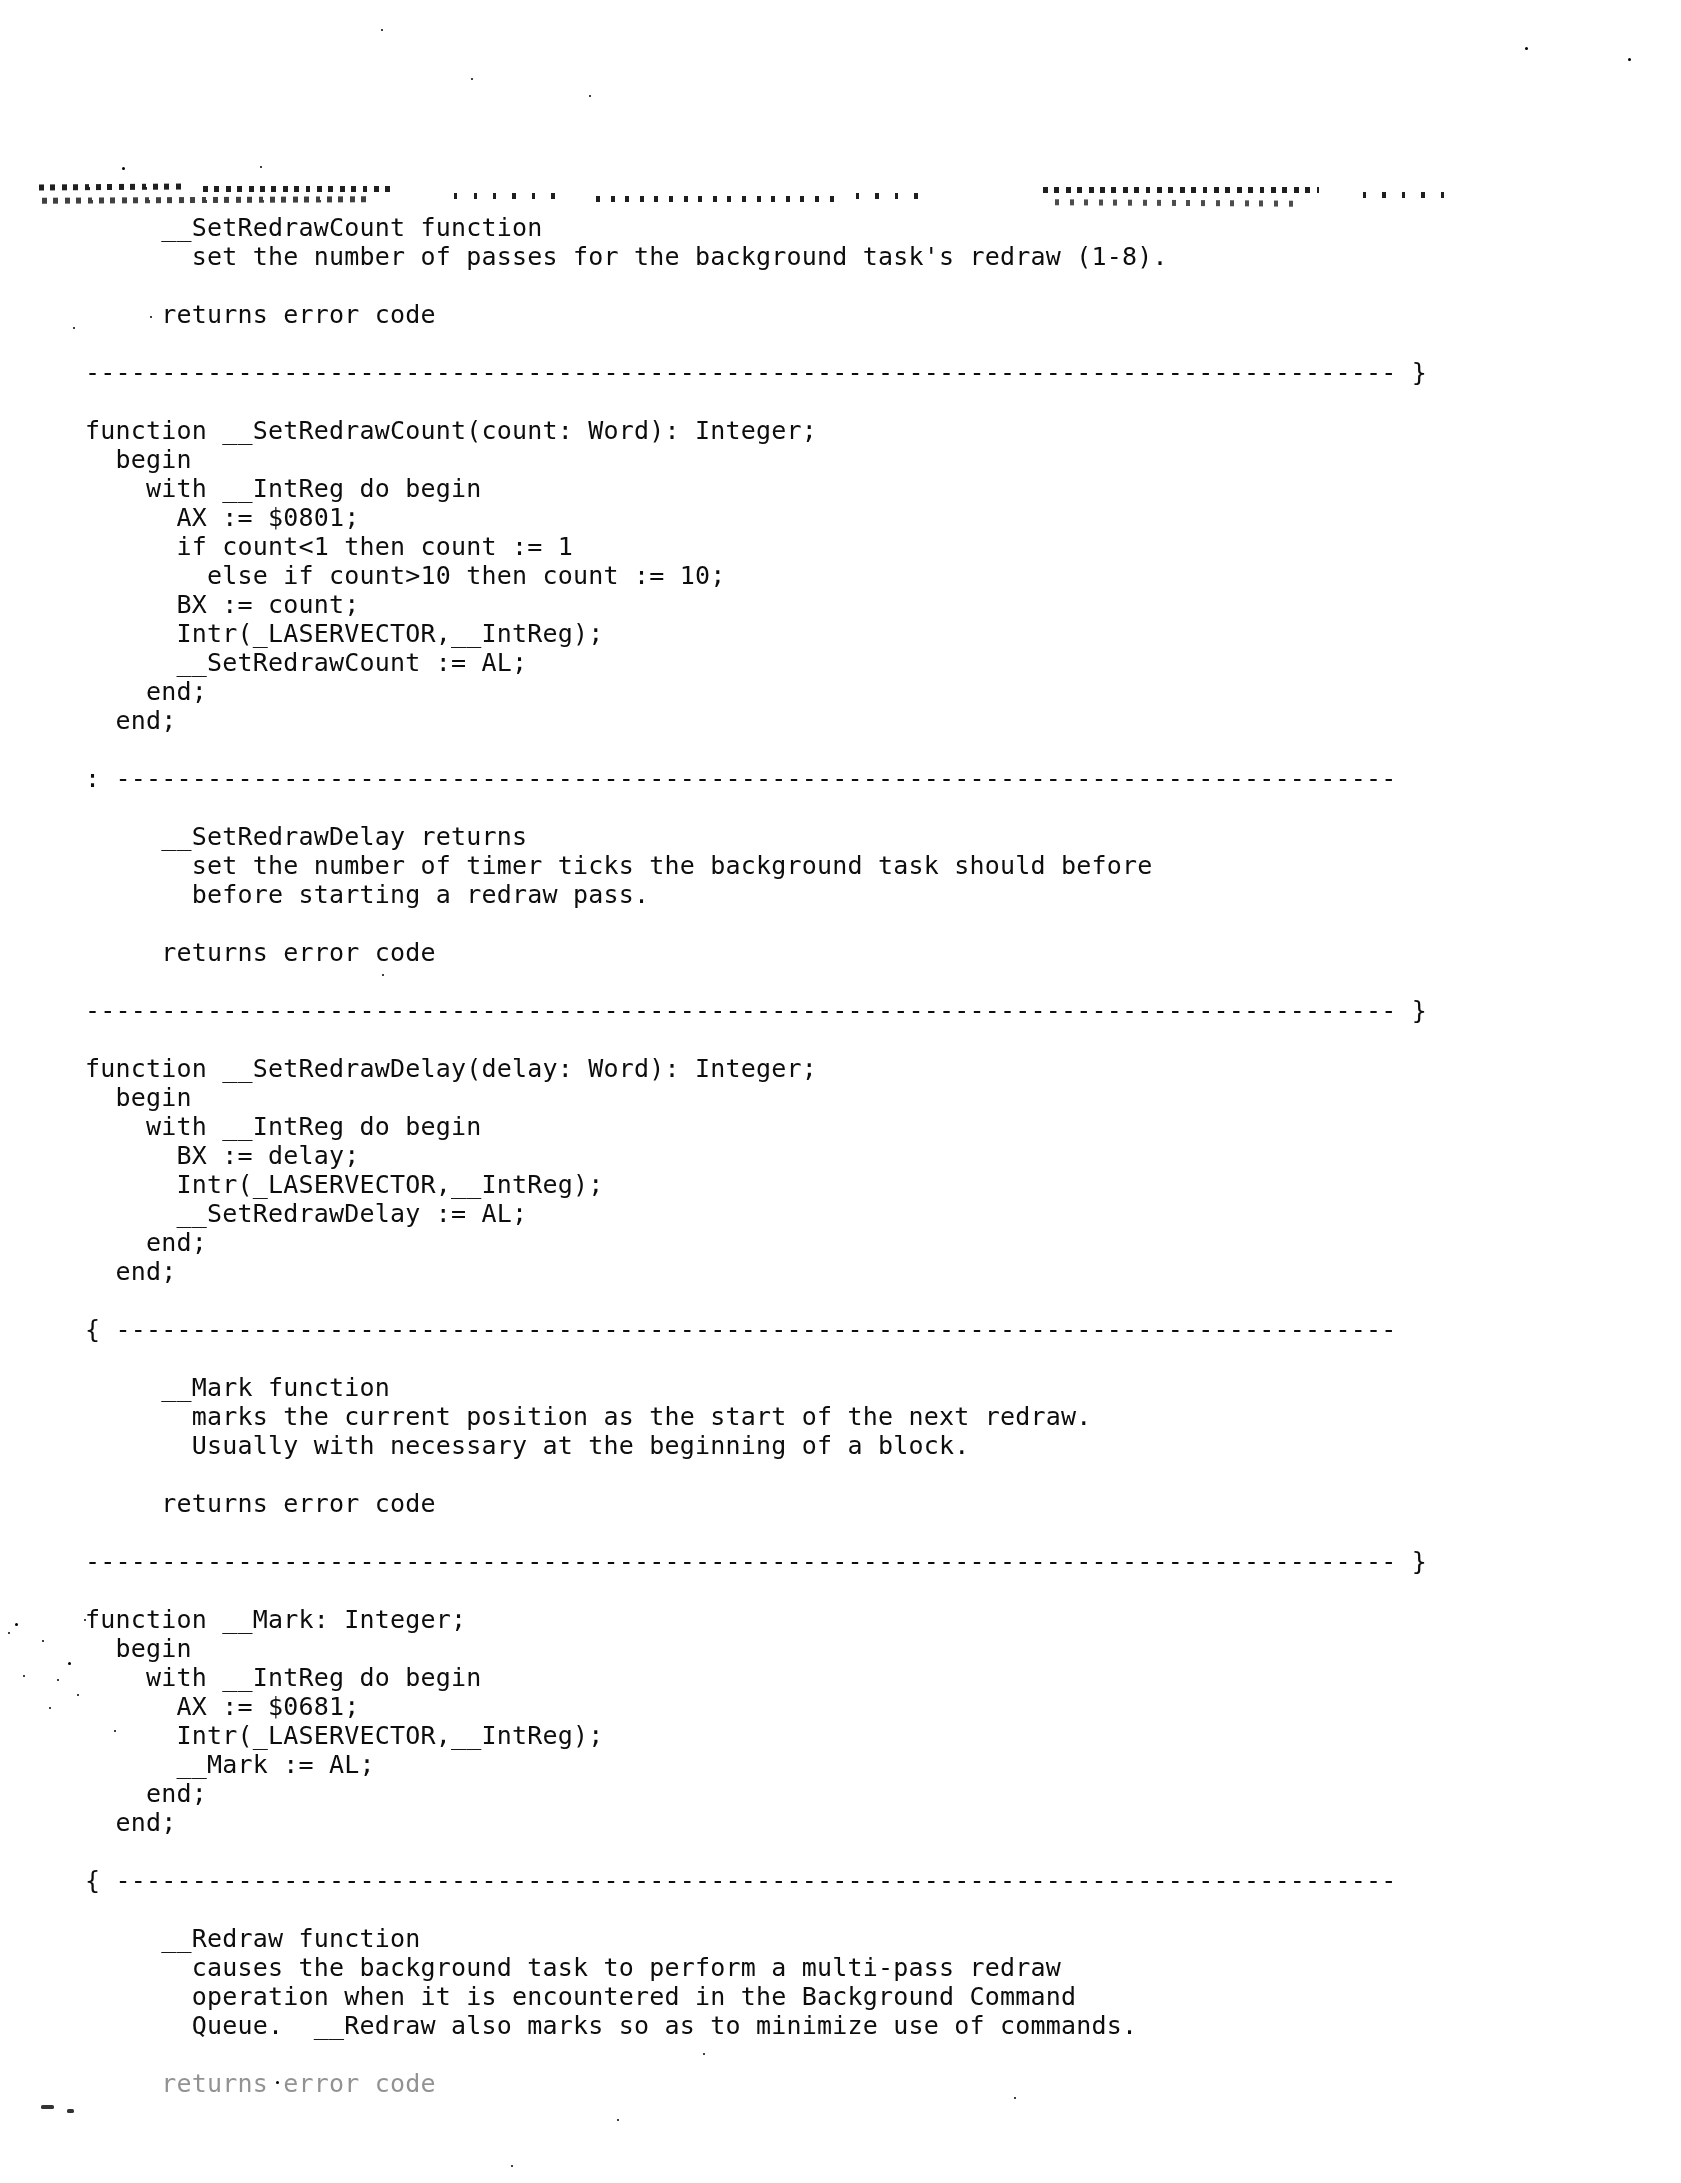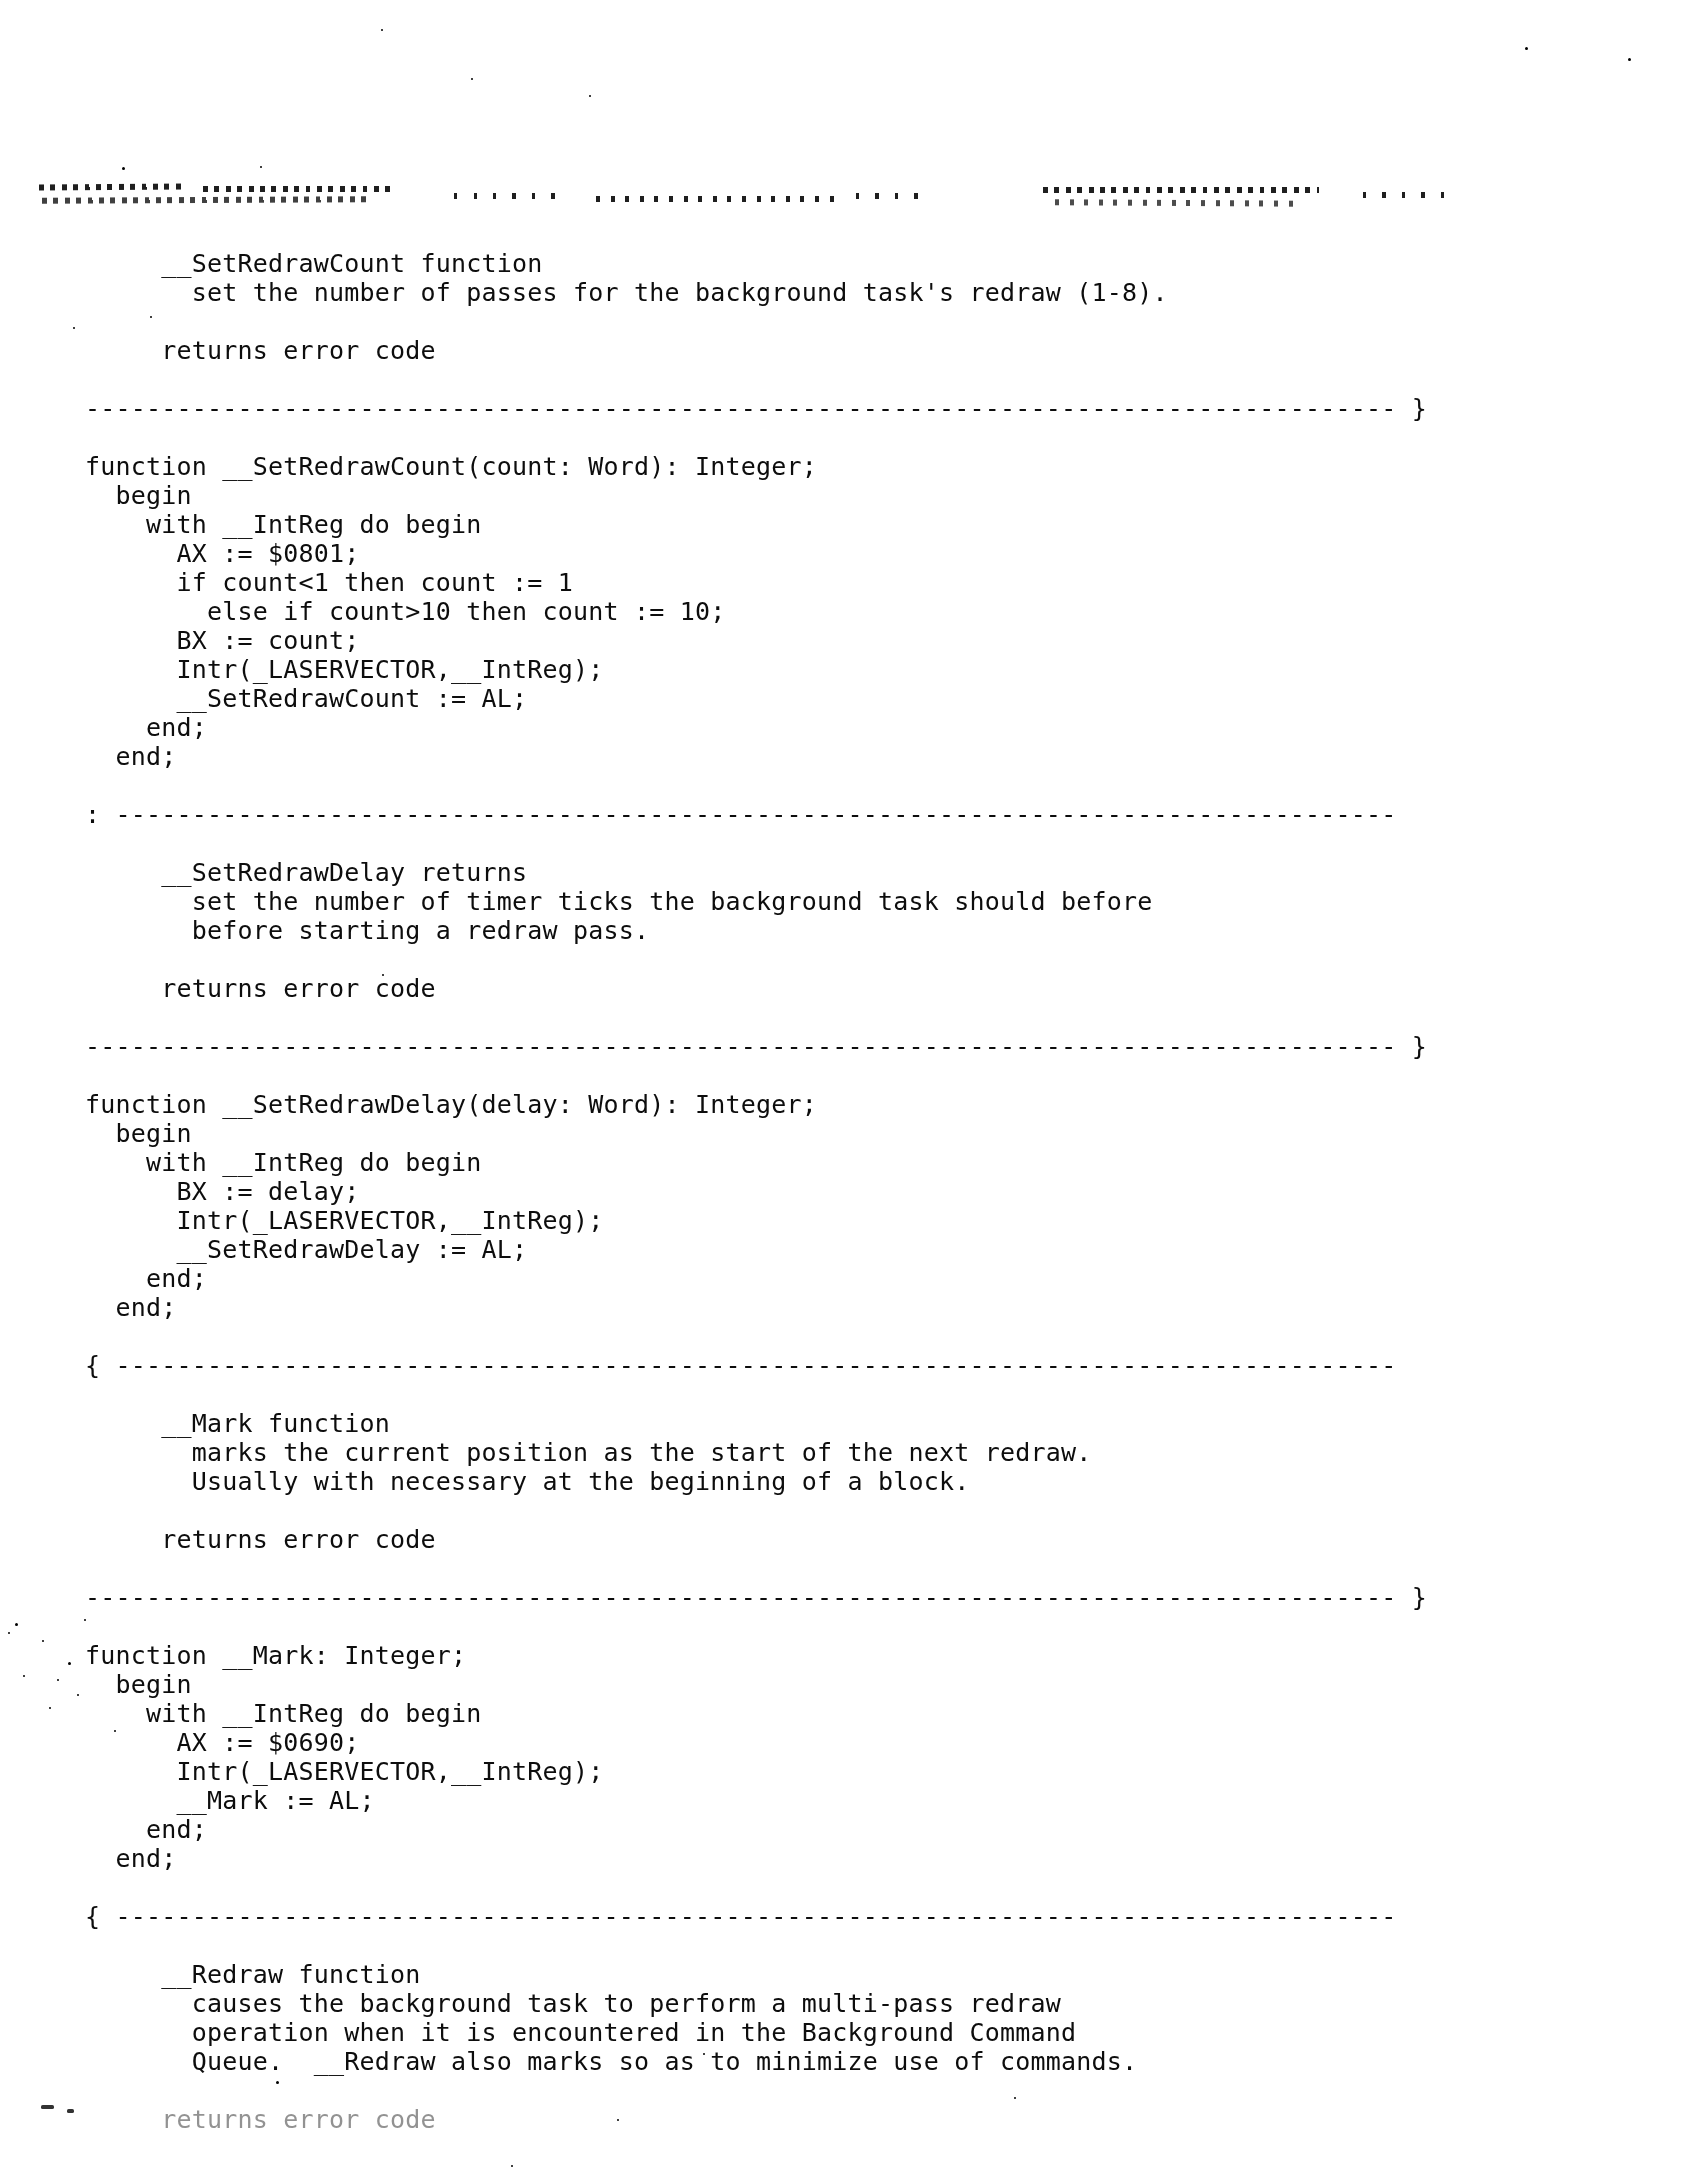--- a/index.html
+++ b/index.html
@@ -5,21 +5,21 @@
   html,body{margin:0;padding:0;background:#ffffff;}
   .page{
     position:relative;
     width:1682px;height:2183px;
     background:#ffffff;
     font-family:"DejaVu Sans Mono", monospace;
     font-size:25px;
     color:#0d0d0d;
     overflow:hidden;
   }
-  .doc{position:absolute;left:85px;top:213px;margin-top:36px;}
+  .doc{position:absolute;left:85px;top:213px;}
   .line{
     white-space:pre;
     height:29px;
     line-height:29px;
     letter-spacing:0.2px;
   }
   .faded{
     color:#3a3a3a;
     opacity:.55;
     filter:blur(0.3px);
@@ -124,21 +124,21 @@
     <div class="line">       marks the current position as the start of the next redraw.</div>
     <div class="line">       Usually with necessary at the beginning of a block.</div>
     <div class="line"></div>
     <div class="line">     returns error code</div>
     <div class="line"></div>
     <div class="line">-------------------------------------------------------------------------------------- }</div>
     <div class="line"></div>
     <div class="line">function __Mark: Integer;</div>
     <div class="line">  begin</div>
     <div class="line">    with __IntReg do begin</div>
-    <div class="line">      AX := $0690;</div>
+    <div class="line">      AX := $0681;</div>
     <div class="line">      Intr(_LASERVECTOR,__IntReg);</div>
     <div class="line">      __Mark := AL;</div>
     <div class="line">    end;</div>
     <div class="line">  end;</div>
     <div class="line"></div>
     <div class="line">{ ------------------------------------------------------------------------------------</div>
     <div class="line"></div>
     <div class="line">     __Redraw function</div>
     <div class="line">       causes the background task to perform a multi-pass redraw</div>
     <div class="line">       operation when it is encountered in the Background Command</div>

